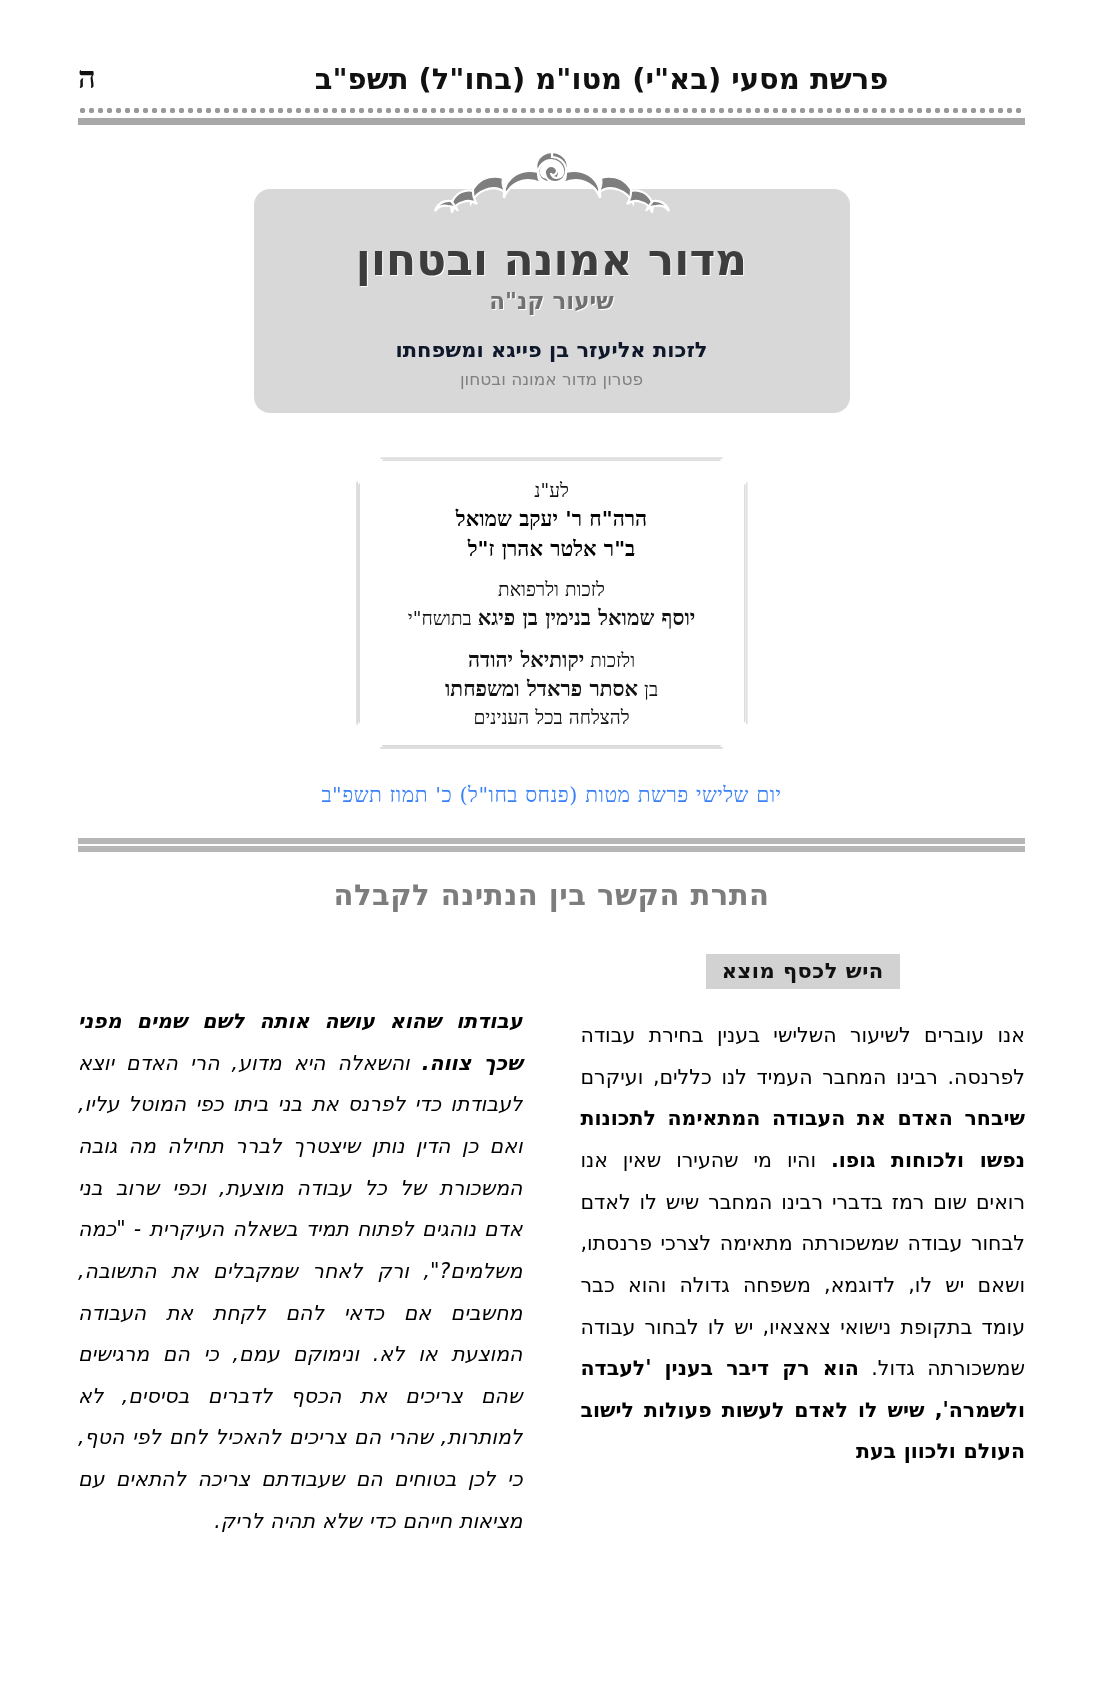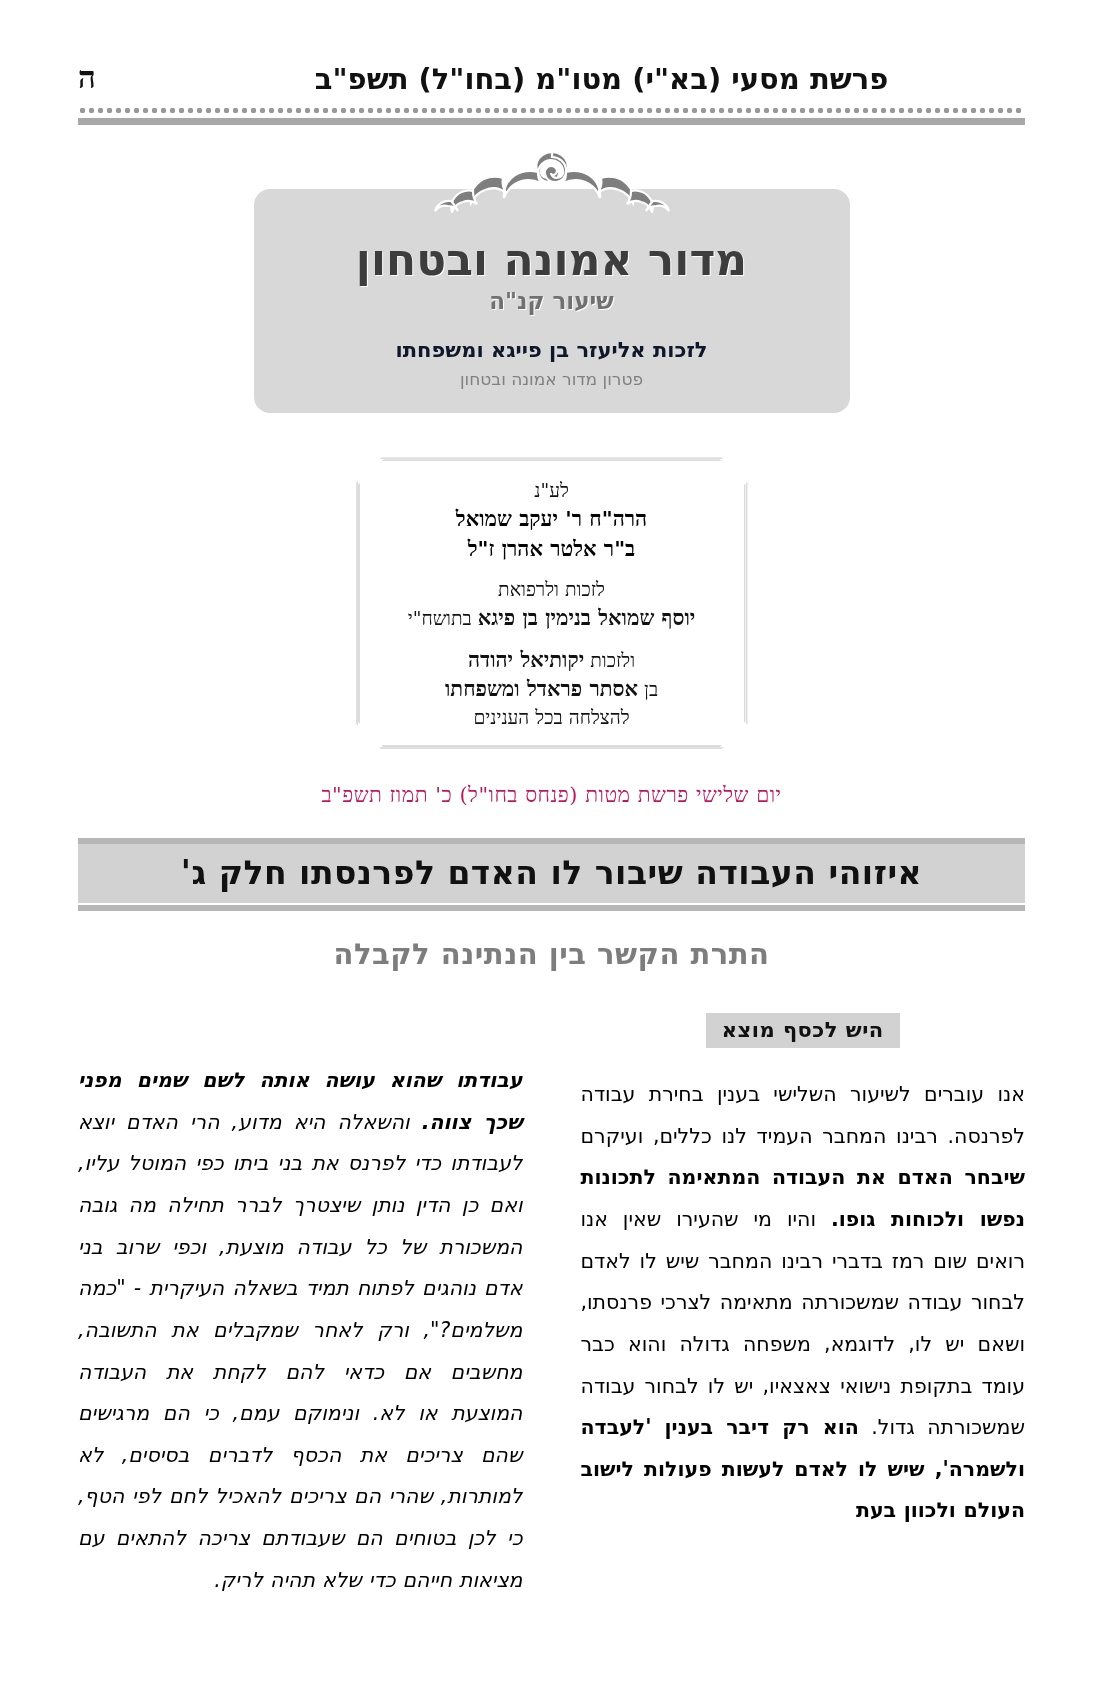--- a/index.html
+++ b/index.html
@@ -174,21 +174,21 @@
     color: #111;
   }
   .oct-mix b { font-weight: bold; font-size: 21px; }
 
   
   .dateline {
     margin: 34px 78px 0 78px;
     text-align: center;
     font-family: "DejaVu Serif", "Liberation Serif", serif;
     font-size: 21px;
-    color: #be185d;
+    color: #3b82f6;
     letter-spacing: 0.5px;
   }
 
   
   .banner-wrap {
     margin: 30px 78px 0 78px;
   }
   .banner-rule-top {
     height: 6px;
     background: #b6b6b6;
@@ -320,23 +320,20 @@
         <b>אסתר פראדל ומשפחתו</b>
       </div>
       <div class="oct-line oct-sm">להצלחה בכל הענינים</div>
     </div>
   </div>
 
   <div class="dateline">יום שלישי פרשת מטות (פנחס בחו"ל) כ' תמוז תשפ"ב</div>
 
   <div class="banner-wrap">
     <div class="banner-rule-top"></div>
-    <div class="banner">
-      <div class="banner-title">איזוהי העבודה שיבור לו האדם לפרנסתו חלק ג'</div>
-    </div>
     <div class="banner-rule-bottom"></div>
   </div>
 
   <div class="subhead">התרת הקשר בין הנתינה לקבלה</div>
 
   <div class="columns">
     <div class="col col-right">
       <div class="tag-row">
         <span class="section-tag">היש לכסף מוצא</span>
       </div>

